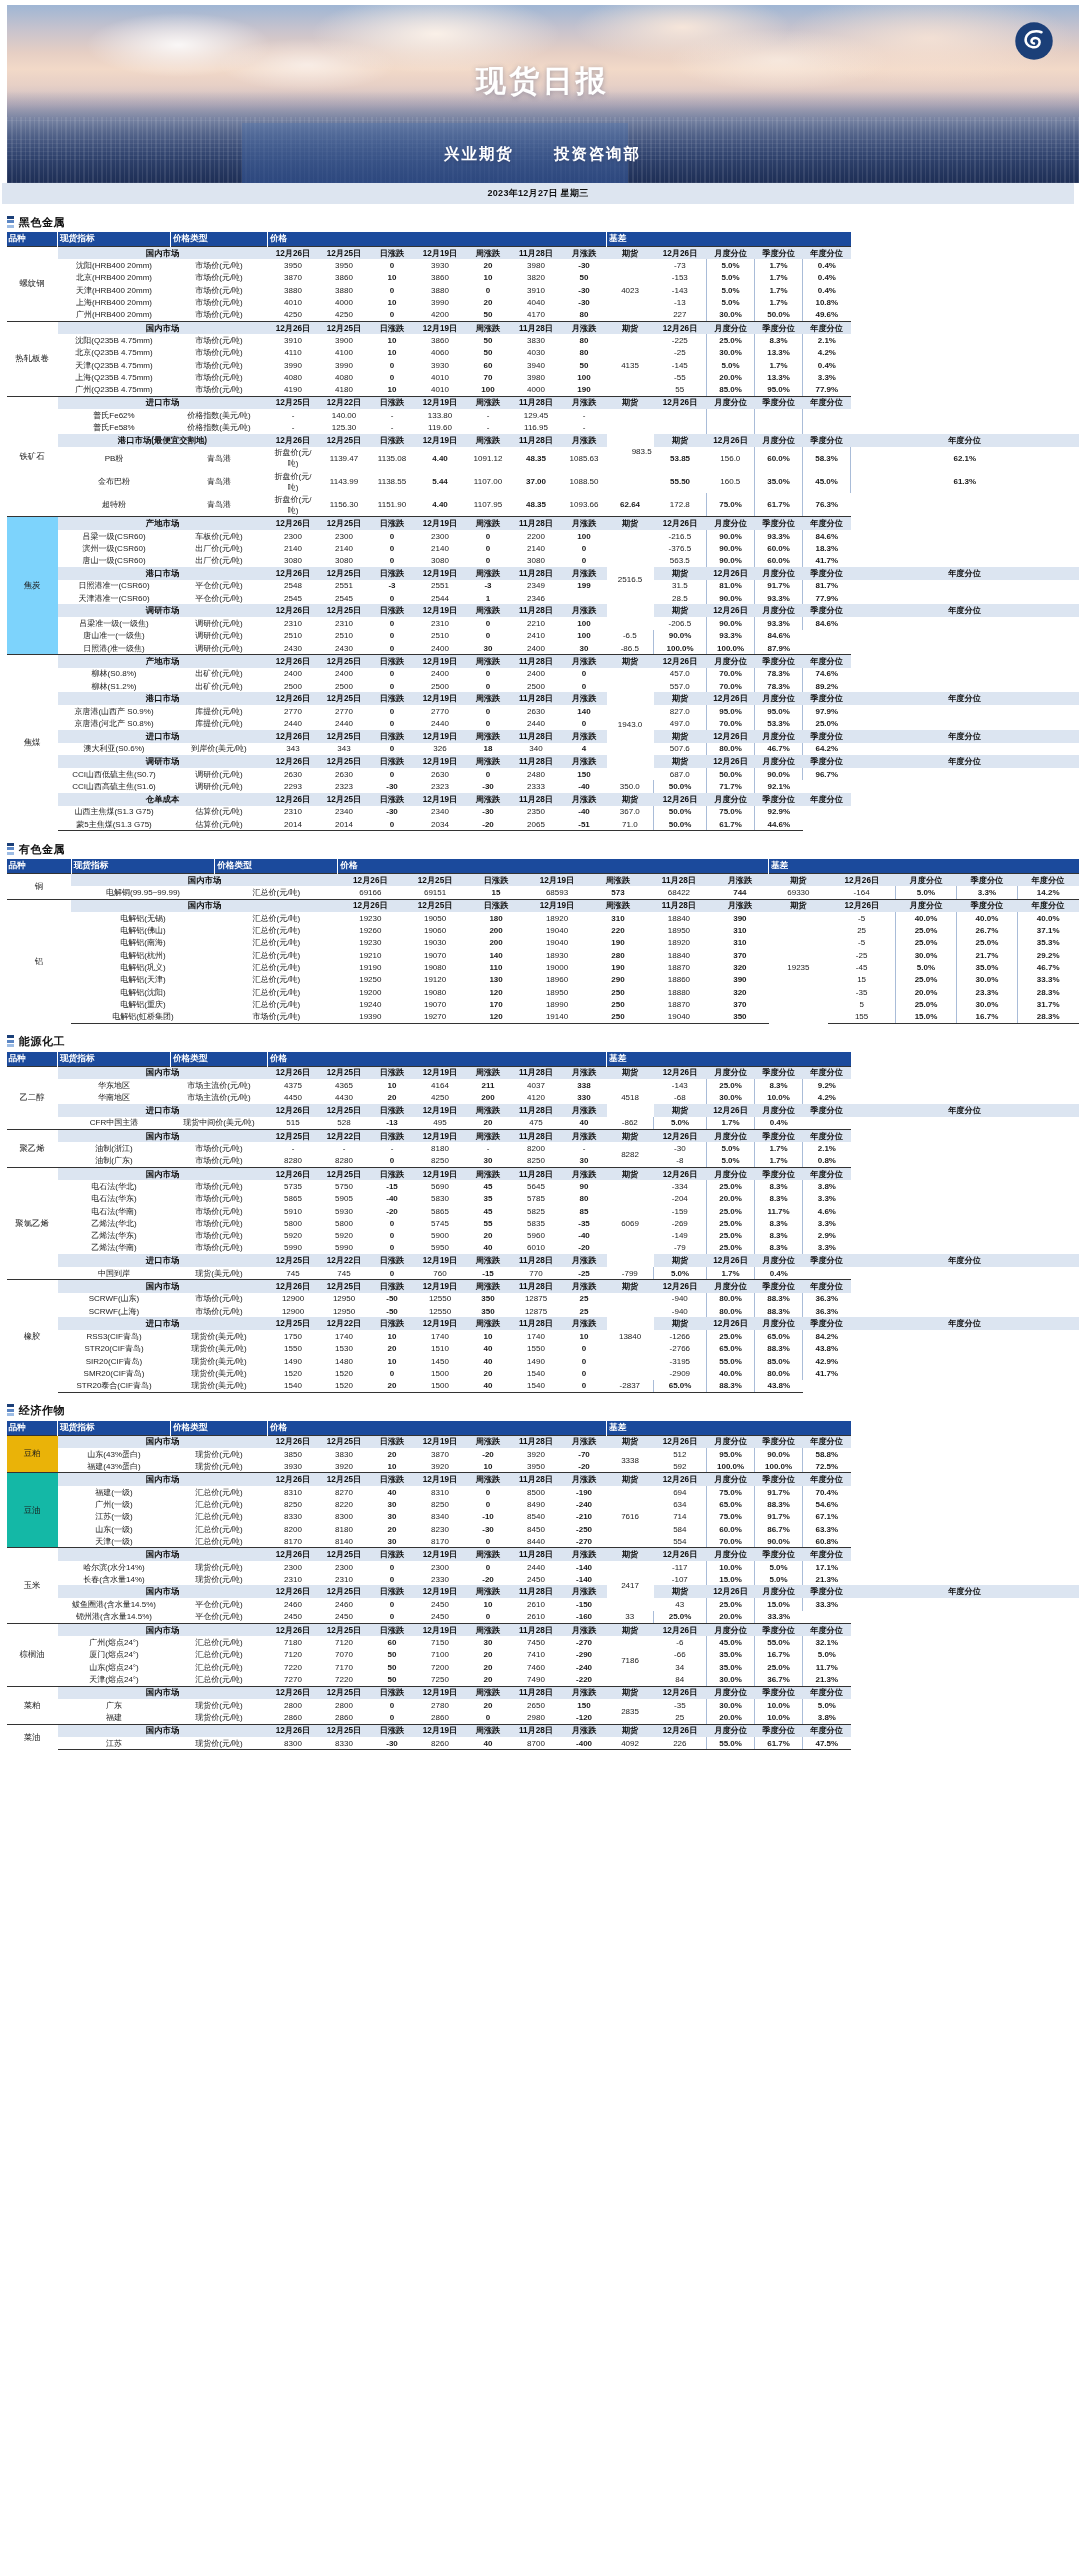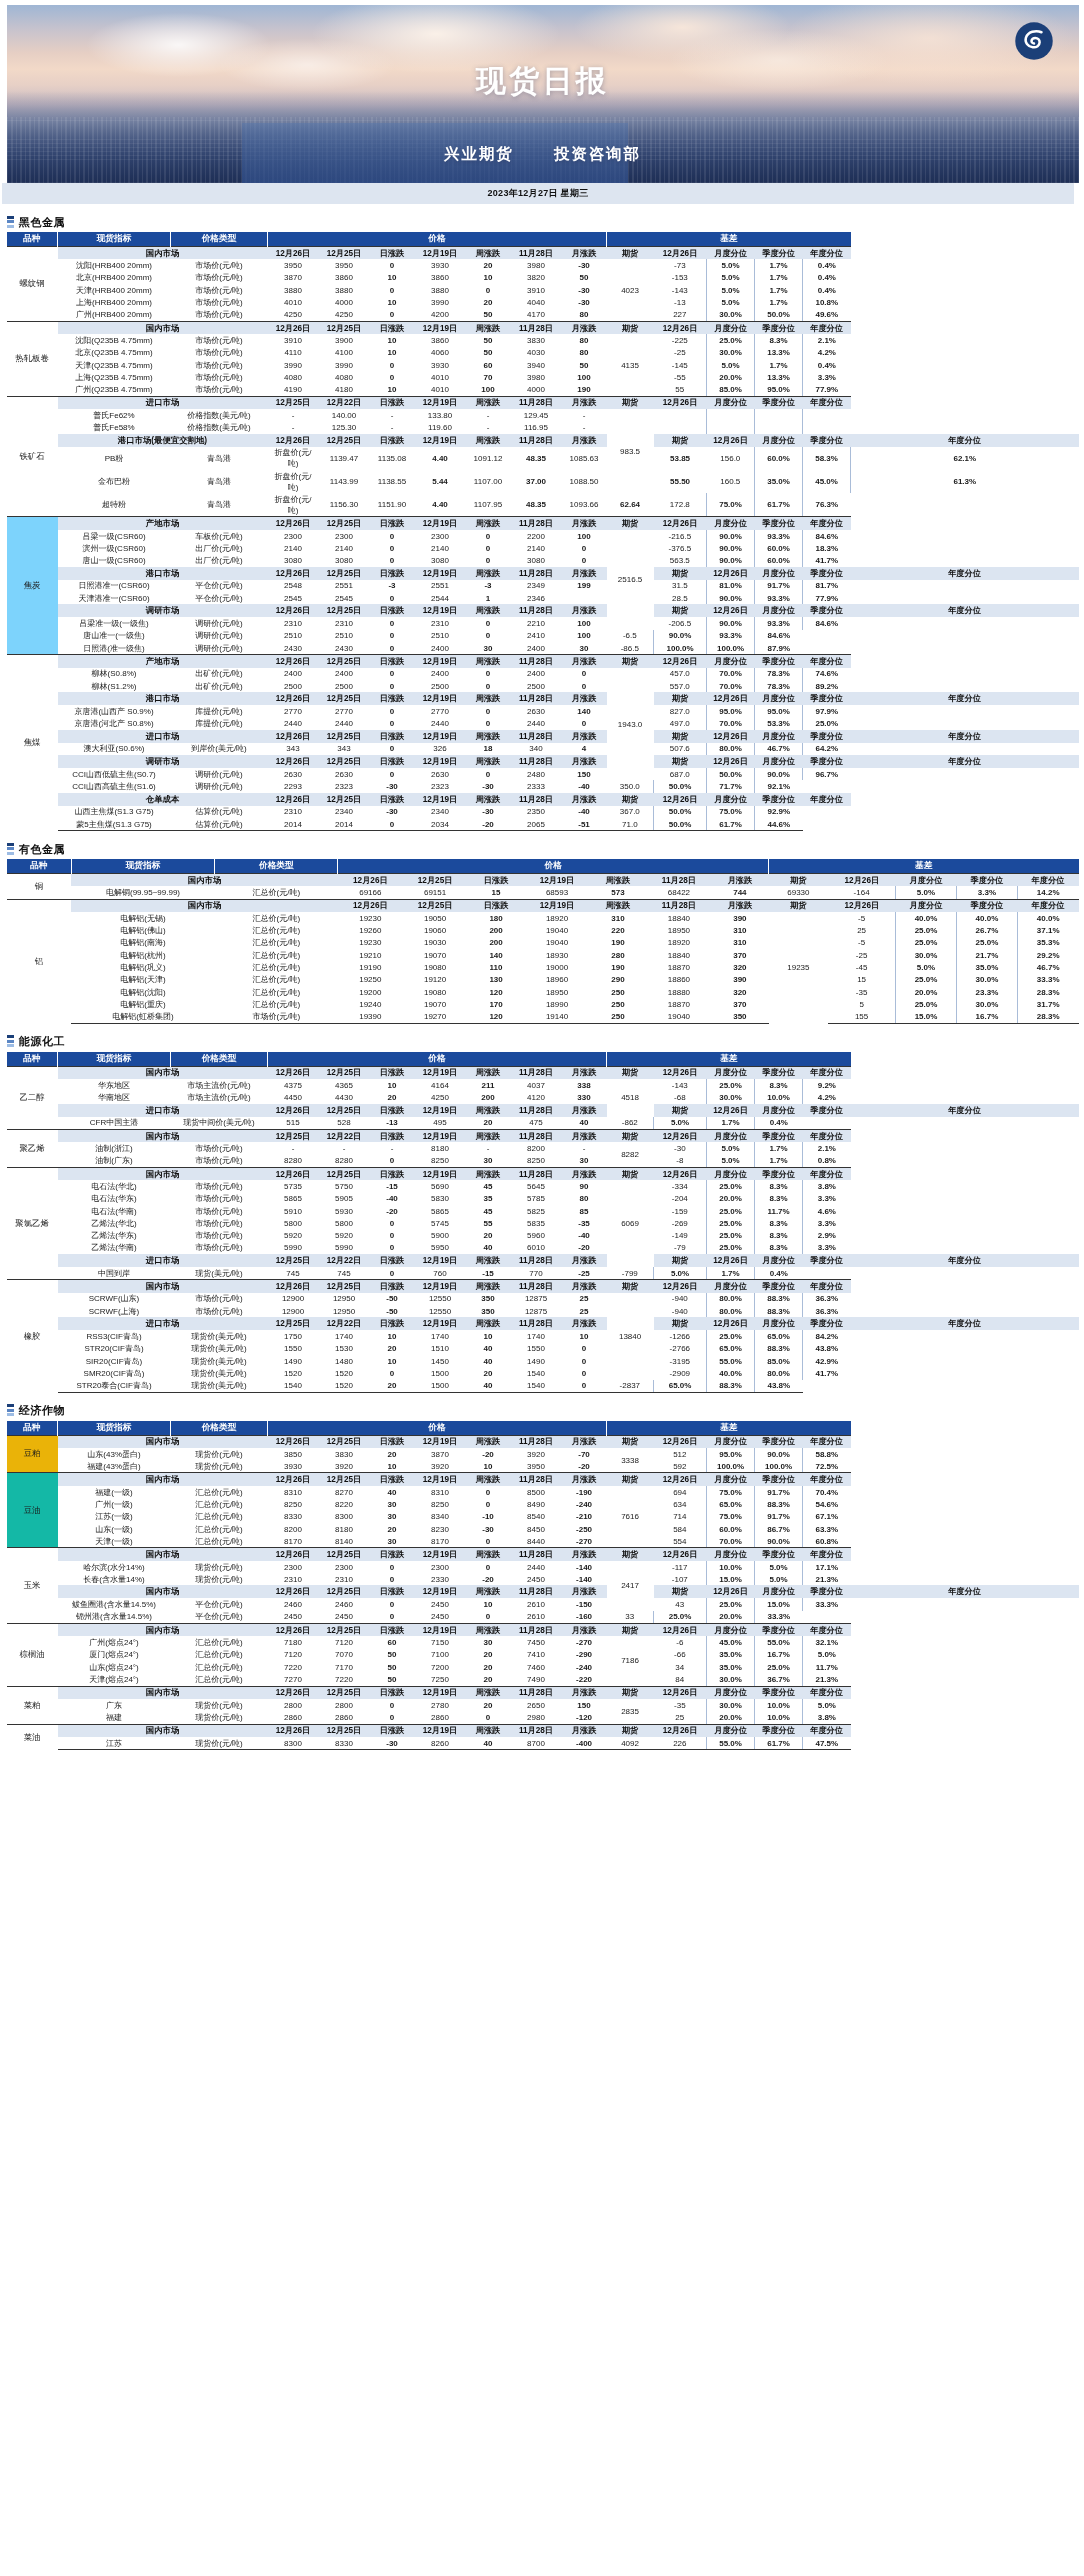--- a/index.html
+++ b/index.html
@@ -86,21 +86,21 @@
   .sect-mark i:nth-child(3){ top:9px; background:#9dbce4;}
   .sect-title{ font-size:11px; font-weight:bold; color:#111; letter-spacing:0.6px;}
 
   
   table.rpt{
     width:1072px; margin:0 6.5px; border-collapse:collapse;
     font-size:8px; table-layout:fixed;
   }
   table.rpt td, table.rpt th{ padding:0.6px 1.9px; }
   .hdr td{
-    background:#1b4a9c; color:#fff; font-weight:bold; text-align:center;
+    background:#1b4a9c; color:#fff; font-weight:bold; text-align:left;
     height:14.3px; font-size:8.7px; border-right:1.3px solid #ffffff;
   }
   .hdr td:last-child{ border-right:none; }
   .sub td{
     background:#dce5f1; color:#111; font-weight:bold; text-align:center;
     height:13px; font-size:8.2px;
   }
   .sub td.market{ font-size:8.4px; }
   tr.data td{ height:12.3px; text-align:center; color:#1a1a1a; }
   td.name{ text-align:center; }
@@ -381,21 +381,21 @@
         <tr class="data">
           <td class="name" colspan="1">普氏Fe62%</td>
           <td class="name">价格指数(美元/吨)</td>
           <td class="flat">-</td>
           <td class="flat">140.00</td>
           <td class="flat">-</td>
           <td class="flat">133.80</td>
           <td class="flat">-</td>
           <td class="flat">129.45</td>
           <td class="flat">-</td>
-          <td class="fut" rowspan="5" style="vertical-align: middle;">983.5</td>
+          <td class="fut" rowspan="5" style="vertical-align: middle; text-align: right;">983.5</td>
           <td class="flat"></td>
           <td class="pct pctcell"></td>
           <td class="pct pctcell"></td>
           <td class="pct pctcell"></td>
         </tr>
         <tr class="data">
           <td class="name" colspan="1">普氏Fe58%</td>
           <td class="name">价格指数(美元/吨)</td>
           <td class="flat">-</td>
           <td class="flat">125.30</td>

